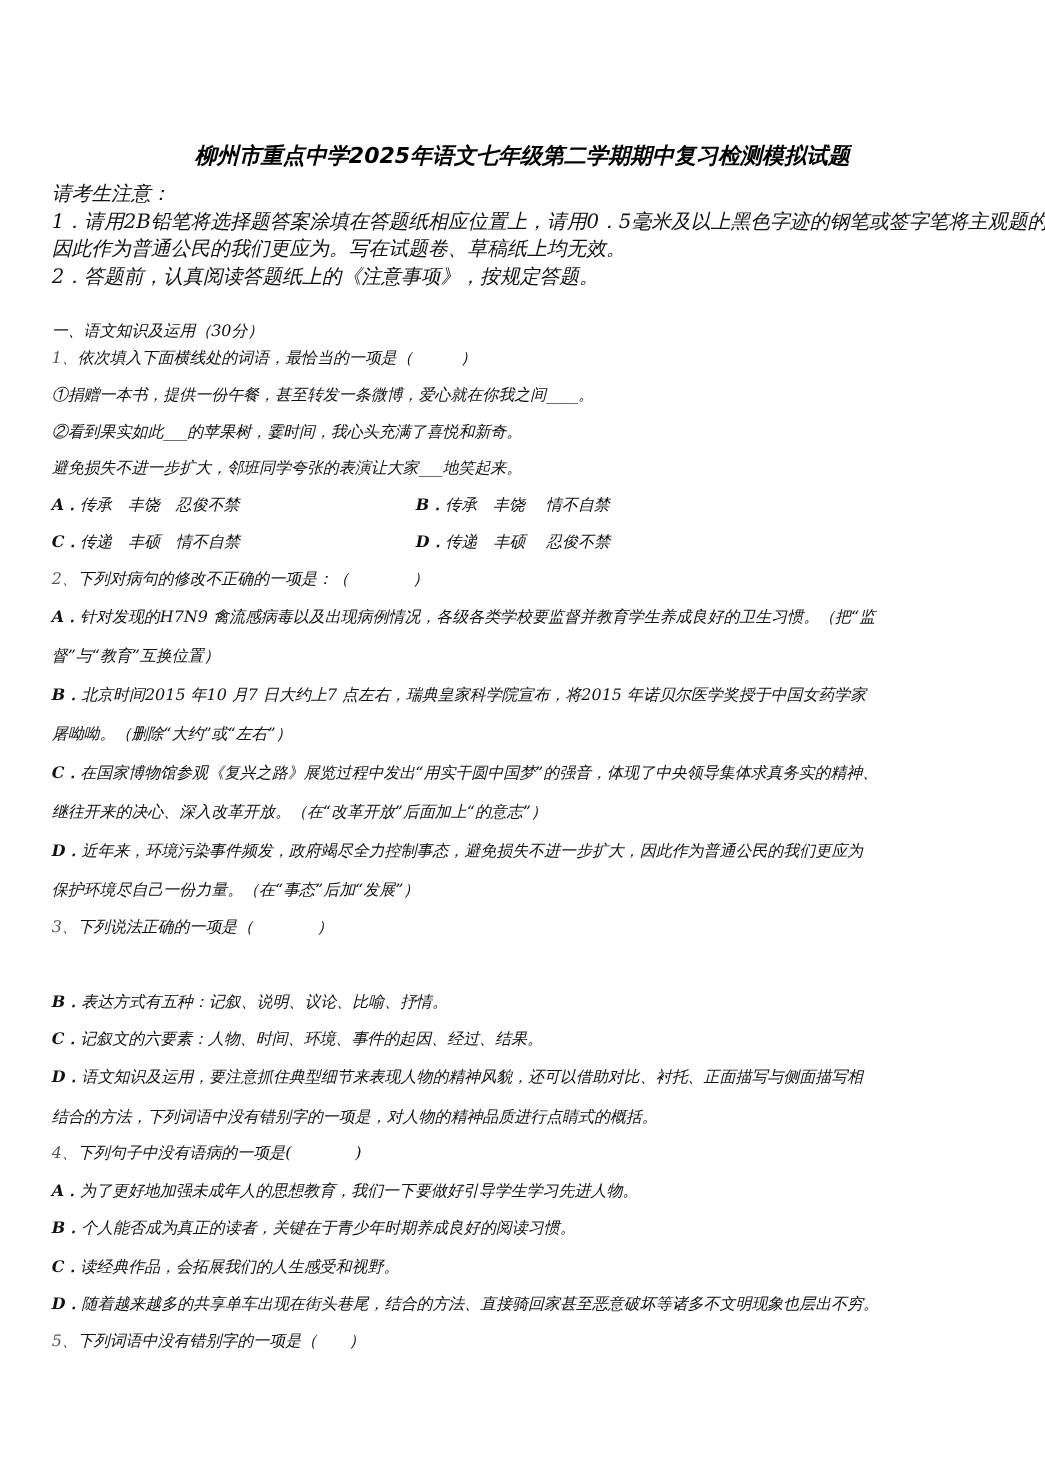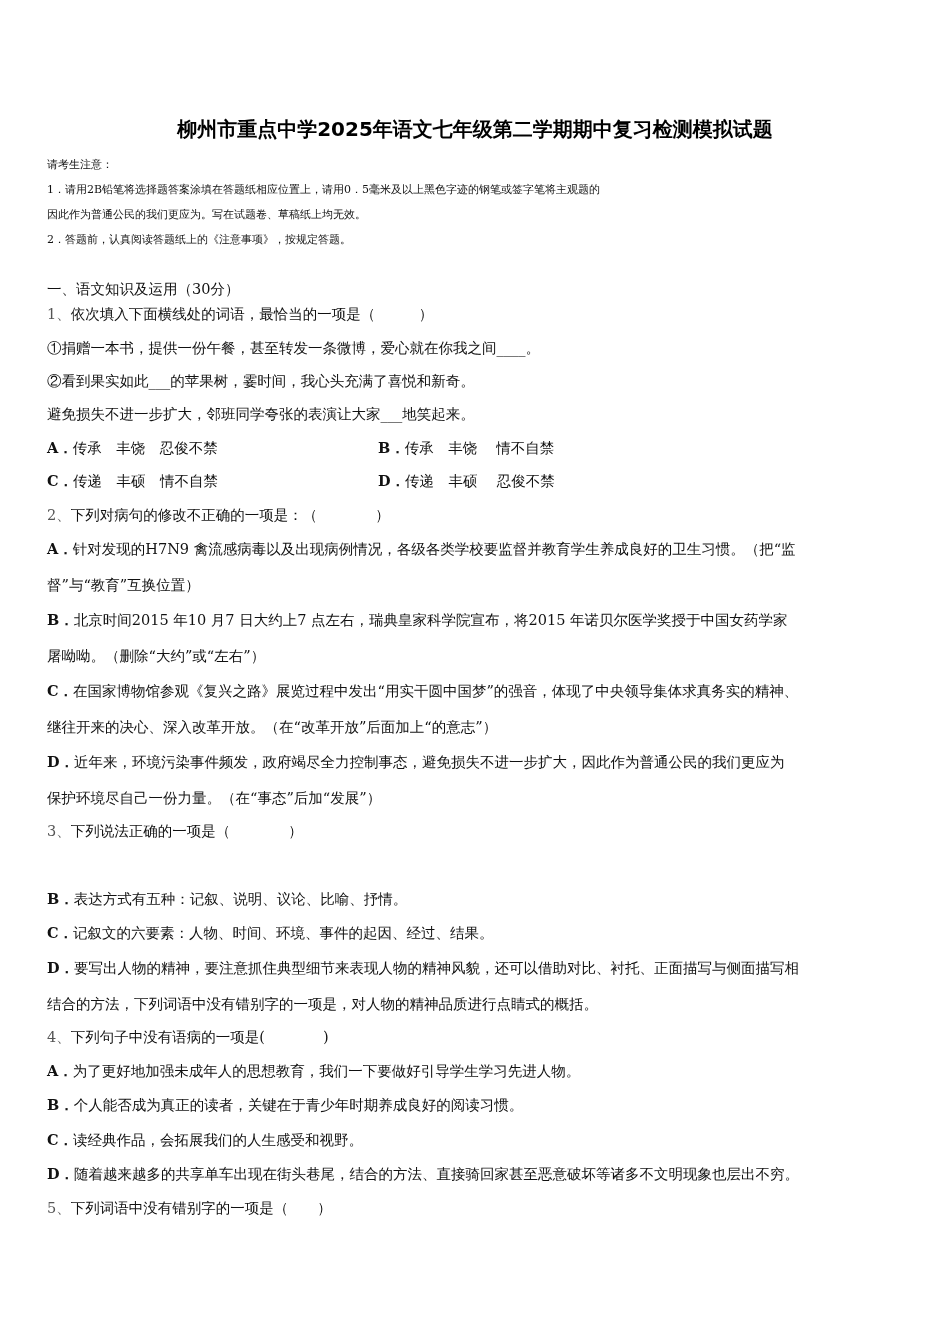--- a/index.html
+++ b/index.html
@@ -1,31 +1,31 @@
 <!DOCTYPE html>
 <html><head>
 <meta charset="utf-8">
 <style>
   html, body { margin: 0; padding: 0; background: #ffffff; }
   body {
     width: 950px; height: 1344px; position: relative; overflow: hidden;
     font-family: "DejaVu Serif", "Liberation Serif", serif;
     color: #111111;
   }
-  .page { position: absolute; left: 0; top: 4px; width: 950px; height: 1156px; }
+  .page { position: absolute; left: 0; top: 16px; width: 950px; height: 1156px; font-style: italic; }
   .title {
     position: absolute; left: 0; width: 950px; top: 112px;
     text-align: center; font-family: "DejaVu Sans", "Liberation Sans", sans-serif;
     font-weight: bold; font-size: 20px; letter-spacing: 0px; color: #000;
   }
   .line {
     position: absolute; left: 47px; white-space: nowrap;
     font-size: 14.5px; line-height: 20px; color: #111;
   }
-  .notice { font-size: 11px; }
+  .notice { font-size: 18px; }
   .opt-label { font-weight: bold; }
   .col2 { position: absolute; left: 378px; white-space: nowrap; font-size: 14.5px; line-height: 20px; }
   .qnum { color: #555; }
 </style>
 </head>
 <body>
 
 <div class="page">
 
   <div class="title">柳州市重点中学2025年语文七年级第二学期期中复习检测模拟试题</div>
@@ -80,21 +80,21 @@
   <div class="line" style="top:817px">
     <span class="qnum">3、</span><span>下列说法正确的一项是（　　　　）</span>
   </div>
   <div class="line" style="top:885px">
     <span class="opt-label">B．</span><span>表达方式有五种：记叙、说明、议论、比喻、抒情。</span>
   </div>
   <div class="line" style="top:919px">
     <span class="opt-label">C．</span><span>记叙文的六要素：人物、时间、环境、事件的起因、经过、结果。</span>
   </div>
   <div class="line" style="top:954px">
-    <span class="opt-label">D．</span><span>要写出人物的精神，要注意抓住典型细节来表现人物的精神风貌，还可以借助对比、衬托、正面描写与侧面描写相</span>
+    <span class="opt-label">D．</span><span>语文知识及运用，要注意抓住典型细节来表现人物的精神风貌，还可以借助对比、衬托、正面描写与侧面描写相</span>
   </div>
   <div class="line" style="top:990px">结合的方法，下列词语中没有错别字的一项是，对人物的精神品质进行点睛式的概括。</div>
 
   <div class="line" style="top:1023px">
     <span class="qnum">4、</span><span>下列句子中没有语病的一项是(　　　　)</span>
   </div>
   <div class="line" style="top:1057px">
     <span class="opt-label">A．</span><span>为了更好地加强未成年人的思想教育，我们一下要做好引导学生学习先进人物。</span>
   </div>
   <div class="line" style="top:1091px">

